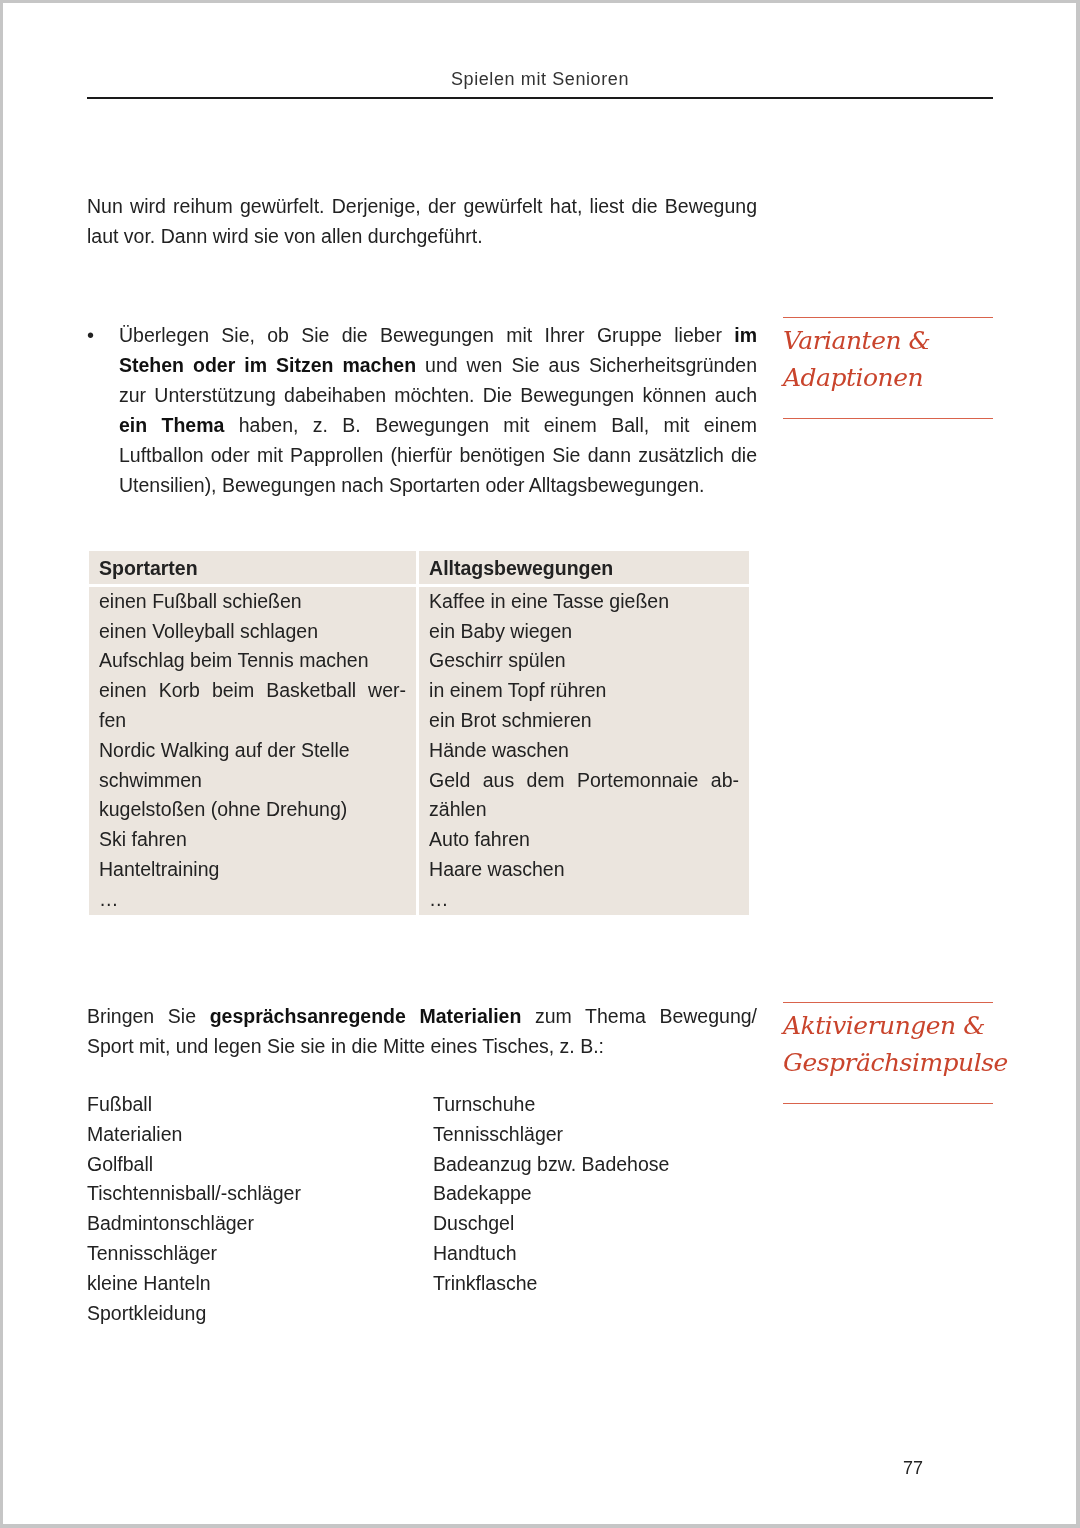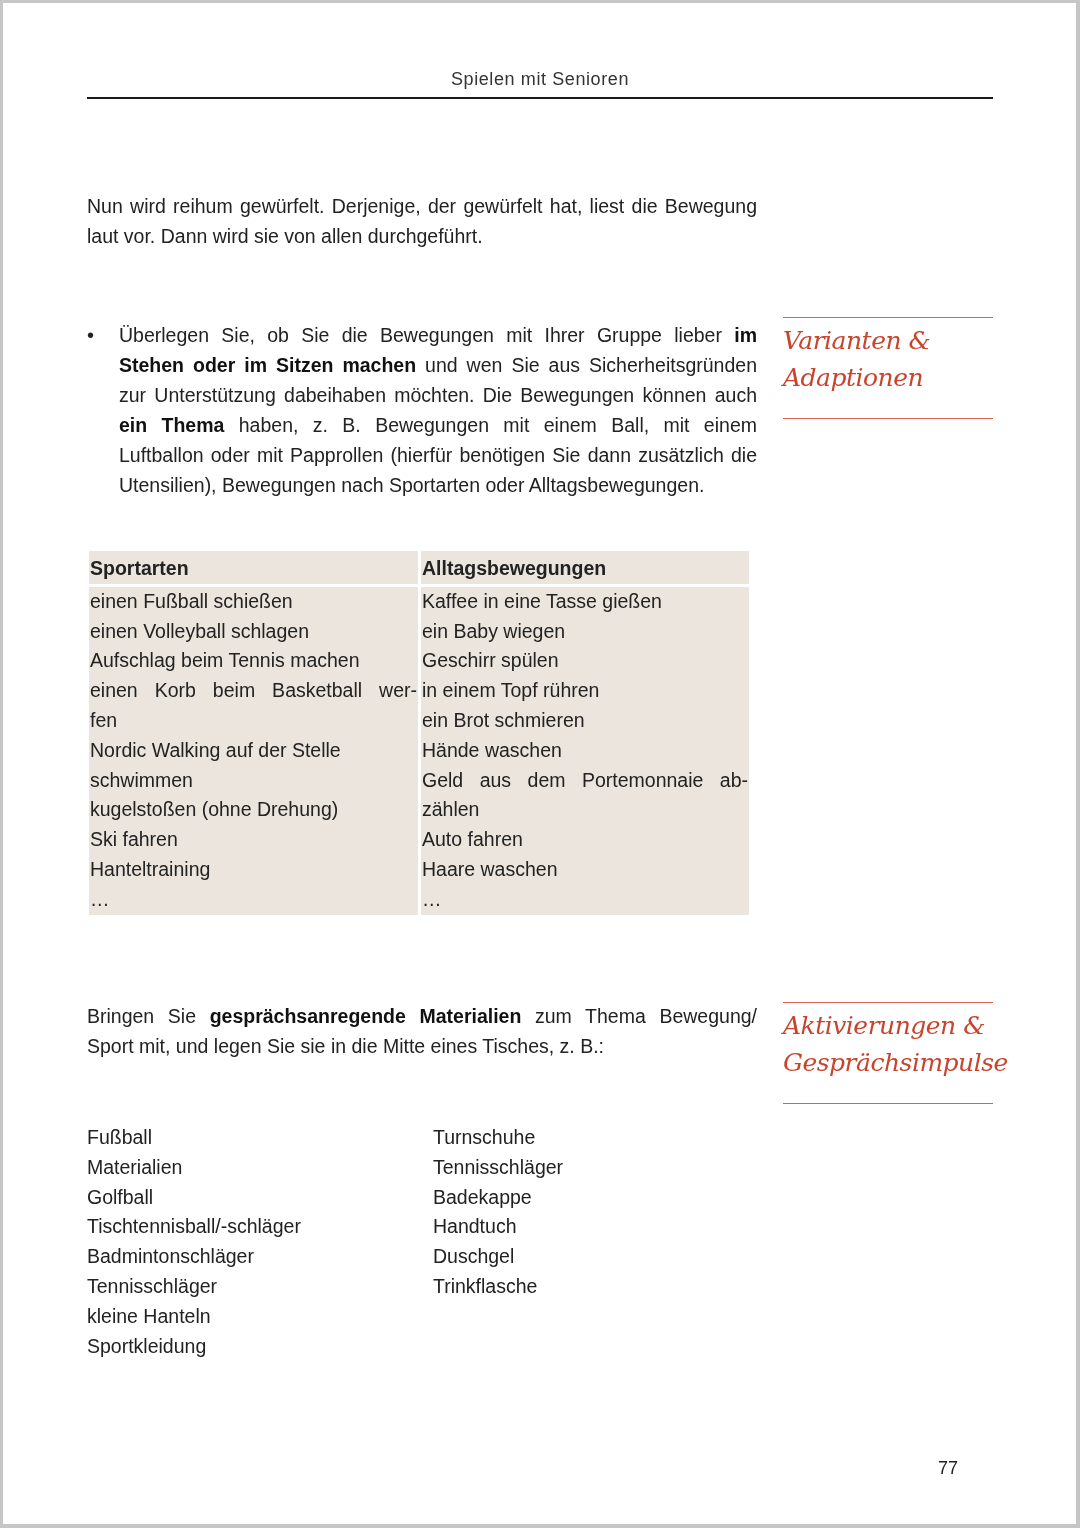--- a/index.html
+++ b/index.html
@@ -50,36 +50,36 @@
     .side1 { top: 314px; height: 74px; }
     .side2 { top: 999px; height: 74px; }
 
     table.moves {
       position: absolute; left: 86px; top: 548px; width: 666px;
       border-collapse: separate; border-spacing: 3px 0;
       margin-left: -3px;
     }
     table.moves th, table.moves td {
       background: #ebe5de; text-align: left; vertical-align: top;
-      font-size: 19.5px; line-height: 29.8px; padding: 0 1px; color: #222;
+      font-size: 19.5px; line-height: 29.8px; padding: 0 10px; color: #222;
     }
     table.moves th { font-weight: bold; padding-top: 3px; padding-bottom: 0; border-bottom: 3px solid #fff; }
     table.moves td.c1 { width: 319px; text-align: justify; }
     table.moves td.c2 { width: 318px; text-align: justify; }
     table.moves .cell-line { display: block; }
     .just { text-align-last: justify; }
 
     .p2 { position: absolute; left: 84px; top: 998px; width: 670px; text-align: justify; }
-    .list { position: absolute; top: 1087px; font-size: 19.5px; line-height: 29.8px; color: #222; margin-top: 33px; }
+    .list { position: absolute; top: 1087px; font-size: 19.5px; line-height: 29.8px; color: #222; }
     .list1 { left: 84px; }
     .list2 { left: 430px; }
     .list div { white-space: nowrap; }
 
     .page-number {
-      position: absolute; left: 900px; top: 1455px; width: 90px; text-align: center;
+      position: absolute; left: 900px; top: 1455px; width: 90px; text-align: left;
       font-size: 18px; color: #222;
     }
   </style>
 </head>
 <body>
 
 <div class="page">
 
   <div class="running-head">Spielen mit Senioren</div>
   <div class="head-rule"></div>
@@ -148,20 +148,21 @@
       <div>Golfball</div>
       <div>Tischtennisball/-schläger</div>
       <div>Badmintonschläger</div>
       <div>Tennisschläger</div>
       <div>kleine Hanteln</div>
       <div>Sportkleidung</div>
     </div>
   <div class="list list2" id="mat2">
       <div>Turnschuhe</div>
       <div>Tennisschläger</div>
+      <div>Badeanzug bzw. Badehose</div>
       <div>Badekappe</div>
+      <div>Duschgel</div>
       <div>Handtuch</div>
-      <div>Duschgel</div>
       <div>Trinkflasche</div>
     </div>
 
   <div class="page-number">77</div>
 </div>
 
 </body></html>

